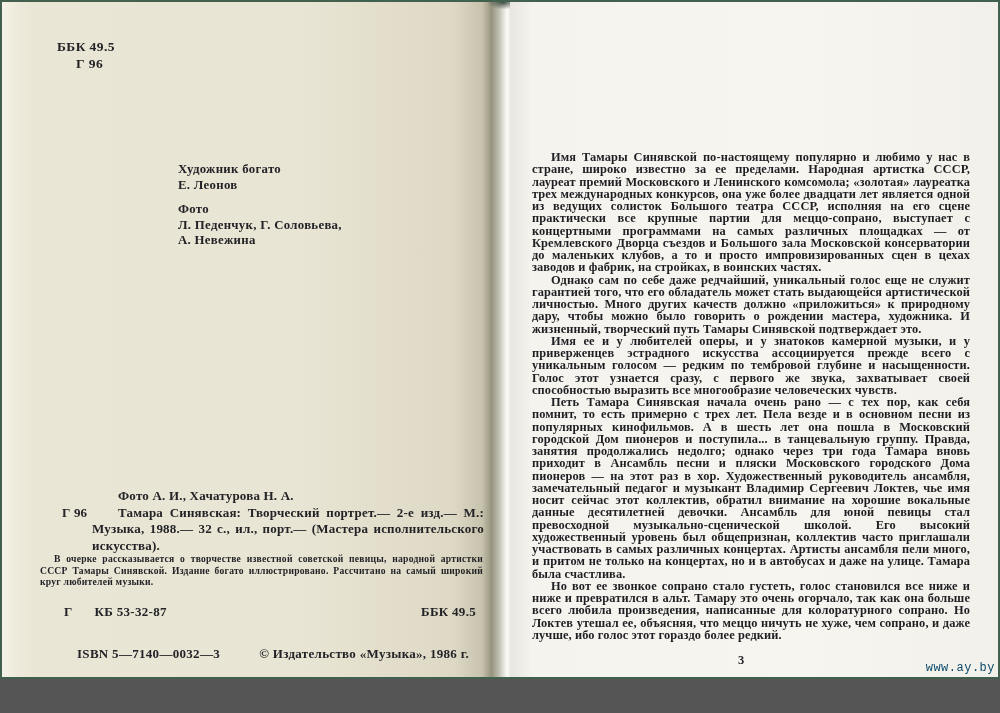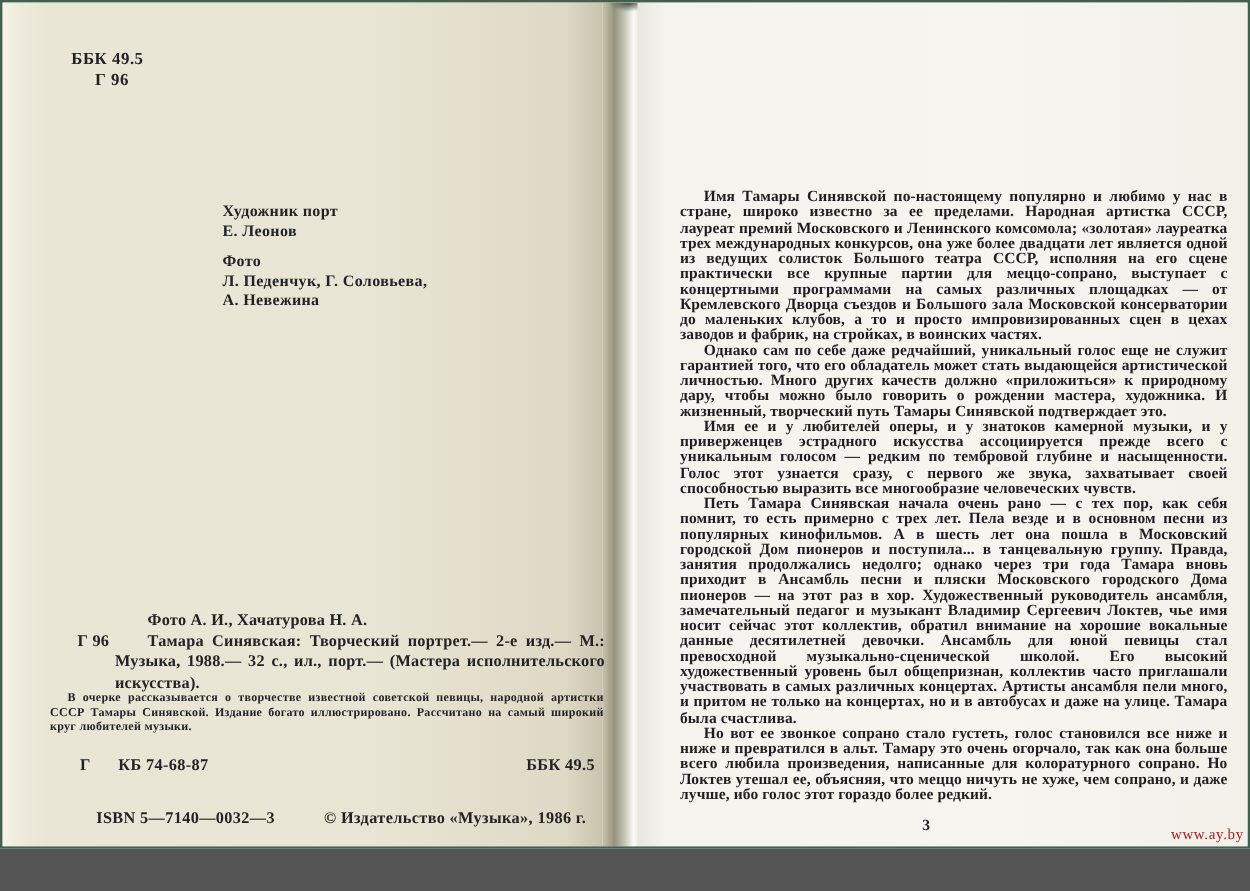--- a/index.html
+++ b/index.html
@@ -57,65 +57,65 @@
   .imprint .bbk-right{margin-left:auto;}
 
   .isbn-row{left:75px;top:644px;width:392px;display:flex;
     font-size:13px;font-weight:700;letter-spacing:.3px;text-align:center;}
   .isbn-row .copyright{margin-left:auto;}
 
   
   .body-text{
     left:530px;top:149px;width:438px;
     font-size:12.4px;font-weight:700;line-height:12.25px;
-    letter-spacing:.1px;text-align:justify;color:#1f1f23;margin-left:12px;
+    letter-spacing:.1px;text-align:justify;color:#1f1f23;
   }
   .body-text p{margin:0;text-indent:19px;}
 
   .page-number{left:728px;top:651px;width:22px;text-align:center;
     font-size:12.5px;font-weight:700;}
 
-  .watermark{right:3px;bottom:2px;font-family:Liberation Serif, serif;
-    font-size:12px;color:#b91c1c;letter-spacing:.5px;}
+  .watermark{right:3px;bottom:2px;font-family:Liberation Mono, monospace;
+    font-size:12px;color:#0c4a6e;letter-spacing:.5px;}
 </style>
 </head>
 <body>
 
 <div class="scan">
 
   <div class="page-left"></div>
   <div class="gutter"></div>
   <div class="gutter-notch"></div>
   <div class="page-right"></div>
 
   <div class="abs bbk-top">
     <div>ББК 49.5</div>
     <div class="l2">Г 96</div>
   </div>
 
   <div class="abs credits">
-    <div>Художник порт</div>
+    <div>Художник богато</div>
     <div>Е. Леонов</div>
     <div class="gap"></div>
     <div>Фото</div>
     <div>Л. Педенчук, Г. Соловьева,</div>
     <div>А. Невежина</div>
   </div>
 
   <div class="abs catalog">
     <div class="authors">Фото А. И., Хачатурова Н. А.</div>
     <div class="entry-code">Г 96</div>
     <div class="entry">Тамара Синявская: Творческий портрет.— 2-е изд.— М.: Музыка, 1988.— 32 с., ил., порт.— (Мастера исполнительского искусства).</div>
   </div>
 
   <div class="abs annotation">В очерке рассказывается о творчестве известной советской певицы, народной артистки СССР Тамары Синявской. Издание богато иллюстрировано. Рассчитано на самый широкий круг любителей музыки.</div>
 
   <div class="abs imprint">
     <span class="letter">Г</span>
-    <span class="kb">КБ 74-68-87</span>
+    <span class="kb">КБ 53-32-87</span>
     <span class="bbk-right">ББК 49.5</span>
   </div>
 
   <div class="abs isbn-row">
     <span>ISBN 5—7140—0032—3</span>
     <span class="copyright">© Издательство «Музыка», 1986 г.</span>
   </div>
 
   <div class="abs body-text">
     <p>Имя Тамары Синявской по-настоящему популярно и любимо у нас в стране, широко известно за ее пределами. Народная артистка СССР, лауреат премий Московского и Ленинского комсомола; «золотая» лауреатка трех международных конкурсов, она уже более двадцати лет является одной из ведущих солисток Большого театра СССР, исполняя на его сцене практически все крупные партии для меццо-сопрано, выступает с концертными программами на самых различных площадках — от Кремлевского Дворца съездов и Большого зала Московской консерватории до маленьких клубов, а то и просто импровизированных сцен в цехах заводов и фабрик, на стройках, в воинских частях.</p>

